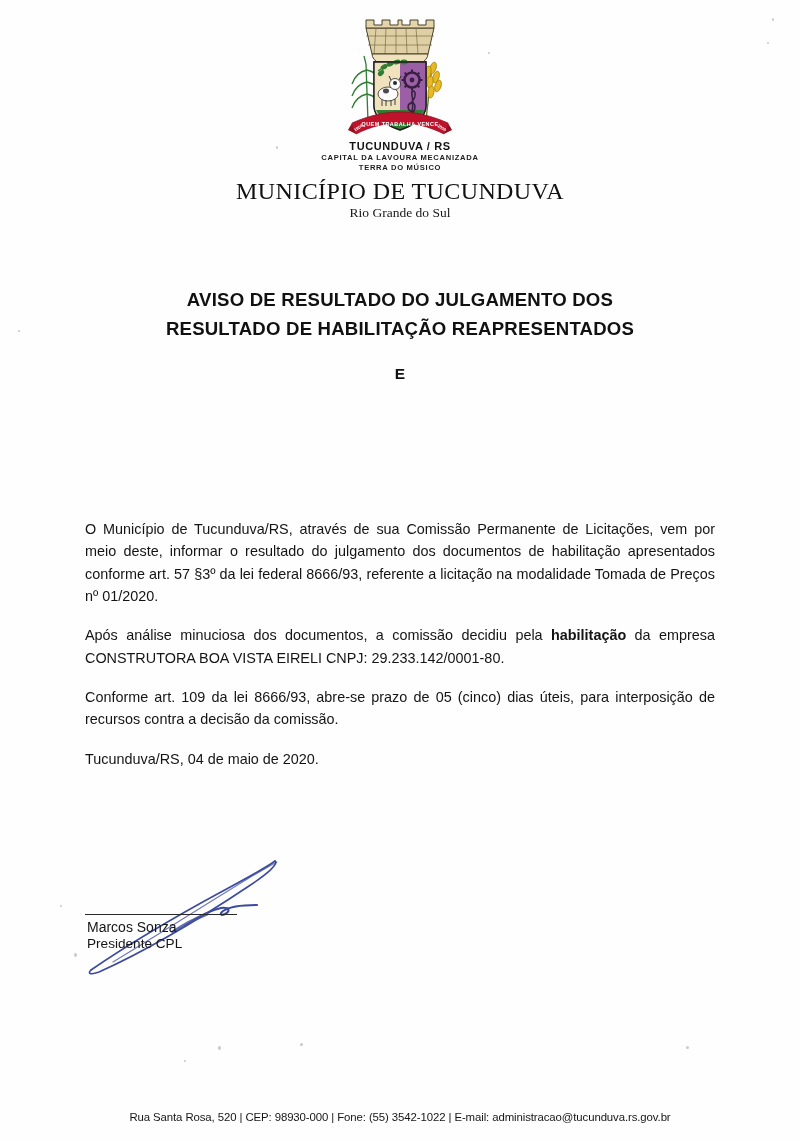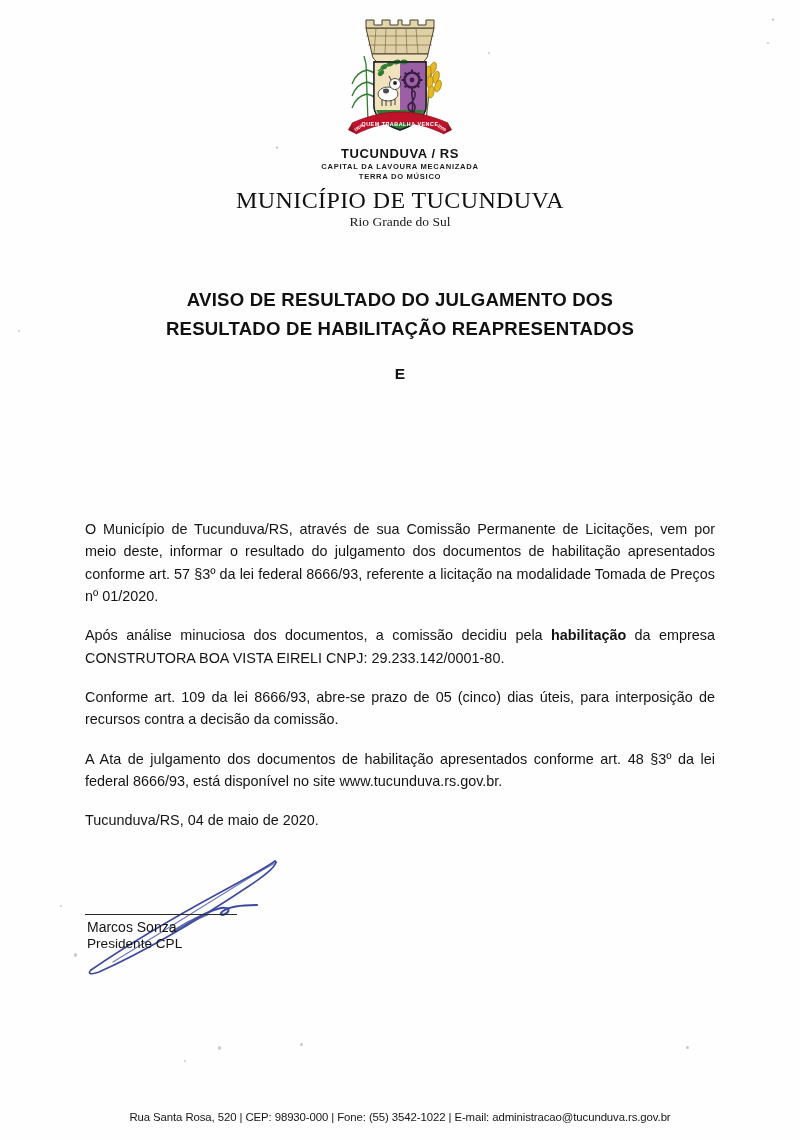--- a/index.html
+++ b/index.html
@@ -43,22 +43,22 @@
   }
   .crest-wrap {
     width: 120px;
     height: 126px;
     margin: 0 auto;
     position: relative;
   }
   .crest-svg { display: block; }
 
   .crest-title {
-    margin-top: 6px;
-    font-size: 13px;
+    margin-top: 0;
+    font-size: 11px;
     font-weight: bold;
     letter-spacing: 0.6px;
     color: #141414;
   }
   .crest-sub1 {
     font-size: 7.6px;
     font-weight: bold;
     letter-spacing: 0.7px;
     color: #1d1d1d;
     margin-top: 1px;
@@ -319,21 +319,20 @@
       <div>AVISO DE RESULTADO DO JULGAMENTO DOS</div>
       <div>RESULTADO DE HABILITAÇÃO REAPRESENTADOS</div>
     </div>
     <div class="title-e">E</div>
   </div>
 
   <div class="body-copy">
     <p>O Município de Tucunduva/RS, através de sua Comissão Permanente de Licitações, vem por meio deste, informar o resultado do julgamento dos documentos de habilitação apresentados conforme art. 57 §3º da lei federal 8666/93, referente a licitação na modalidade Tomada de Preços nº 01/2020.</p>
     <p><span>Após análise minuciosa dos documentos, a comissão decidiu pela </span><b>habilitação</b><span> da empresa CONSTRUTORA BOA VISTA EIRELI CNPJ: 29.233.142/0001-80.</span></p>
     <p>Conforme art. 109 da lei 8666/93, abre-se prazo de 05 (cinco) dias úteis, para interposição de recursos contra a decisão da comissão.</p>
-    <p>A Ata de julgamento dos documentos de habilitação apresentados conforme art. 48 §3º da lei federal 8666/93, está disponível no site www.tucunduva.rs.gov.br.</p>
     <p class="last-block">Tucunduva/RS, 04 de maio de 2020.</p>
   </div>
 
   <div class="signature-area">
     <svg class="sign-svg" width="300" height="125" viewBox="0 0 300 125" xmlns="http://www.w3.org/2000/svg">
       <g fill="none" stroke="#3b4a9e" stroke-width="1.6" stroke-linecap="round">
         <path d="M38 118 C70 96 120 66 168 40 C196 25 214 15 222 9"></path>
         <path d="M222 9 C226 12 214 22 196 34 C160 58 104 94 46 120 C38 123 34 122 38 118"></path>
         <path d="M60 110 C100 86 150 54 196 26 C210 18 220 12 224 10" stroke-width="1.1" opacity="0.75"></path>
       </g>

